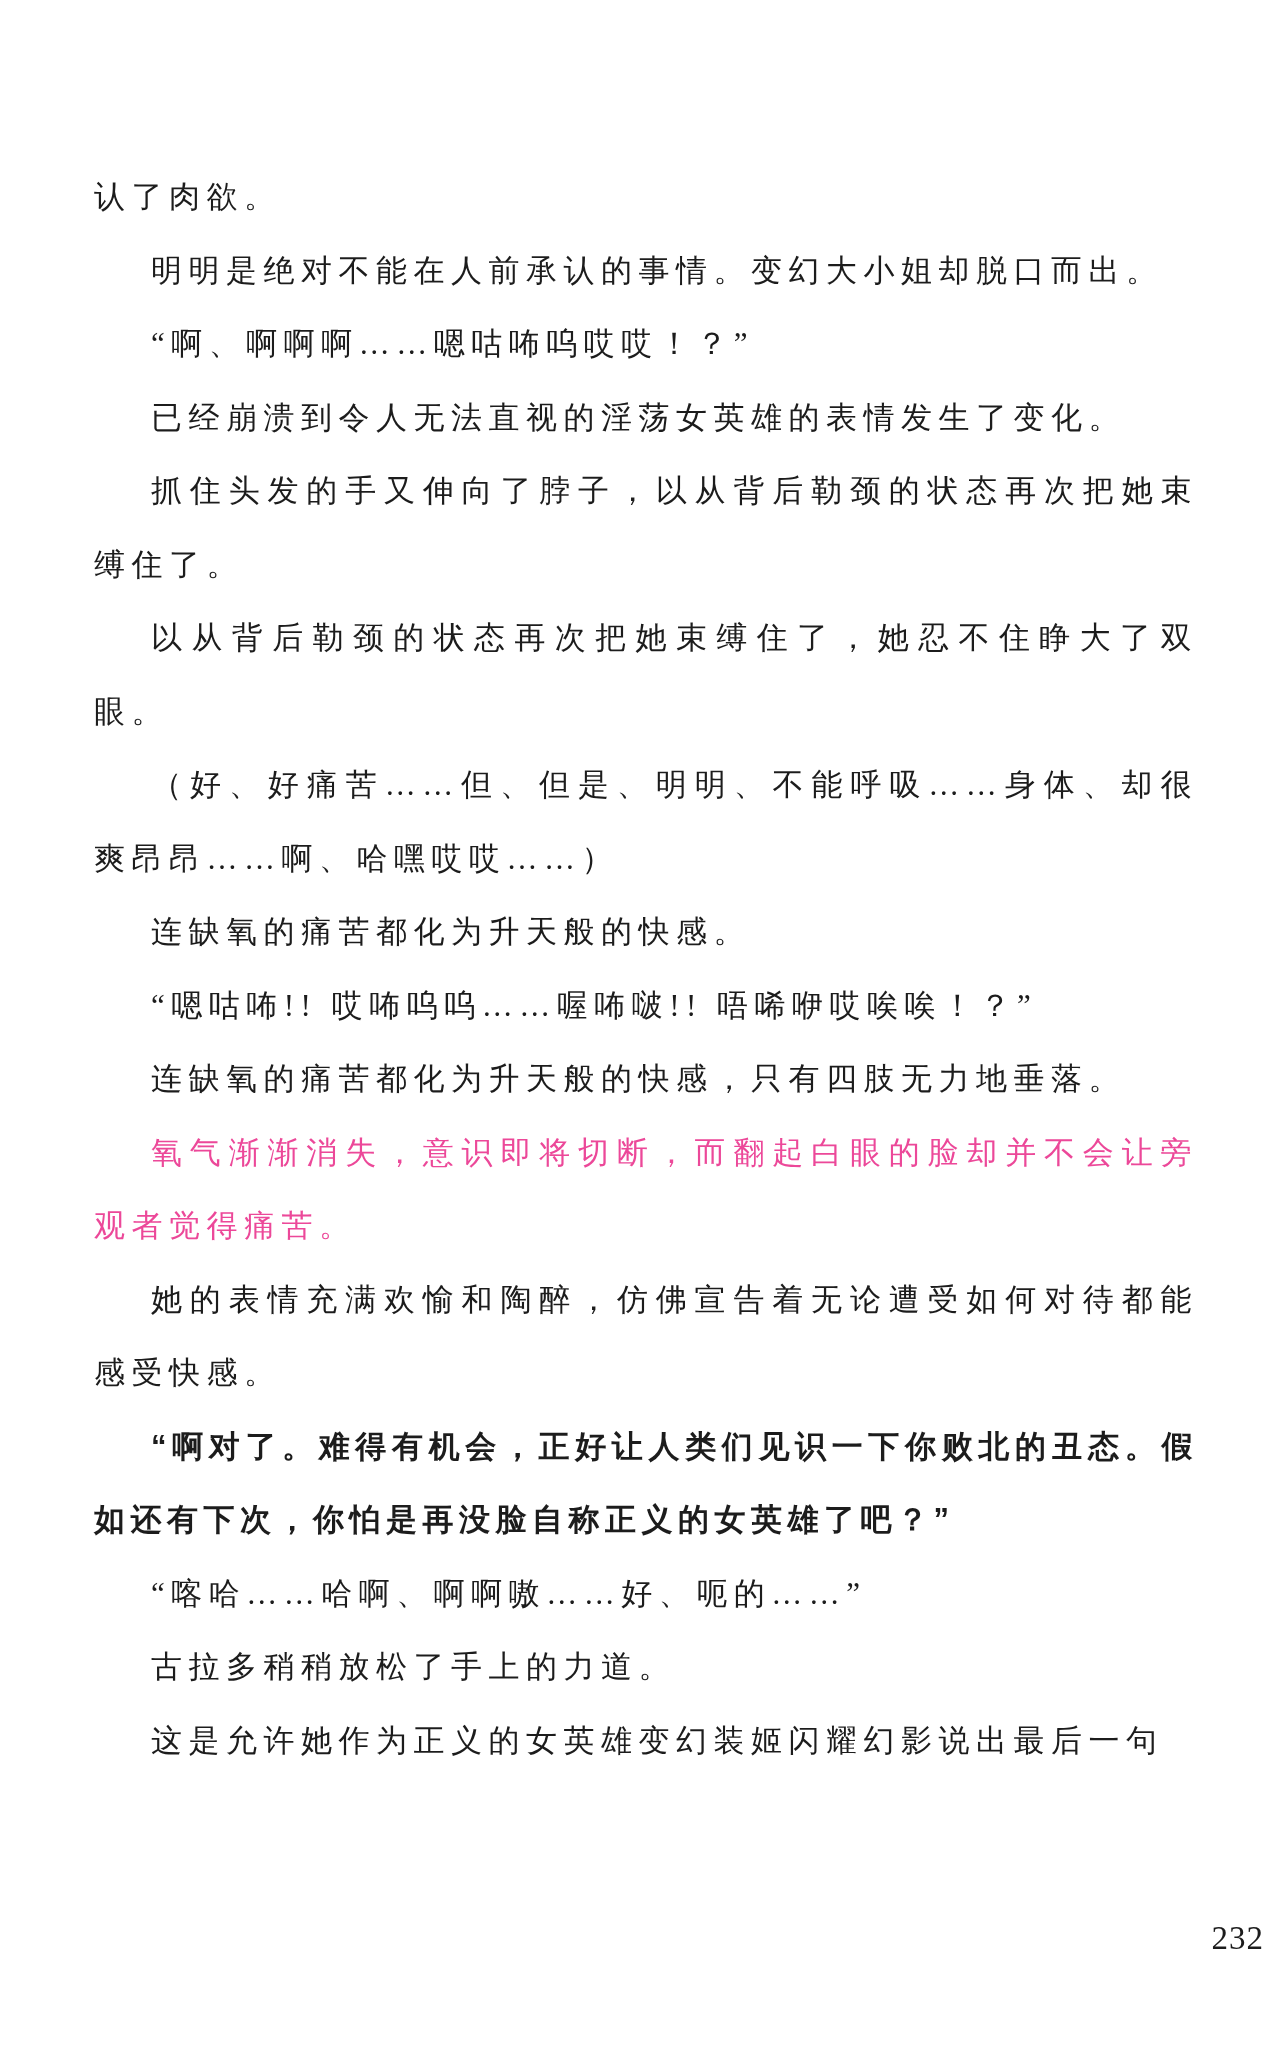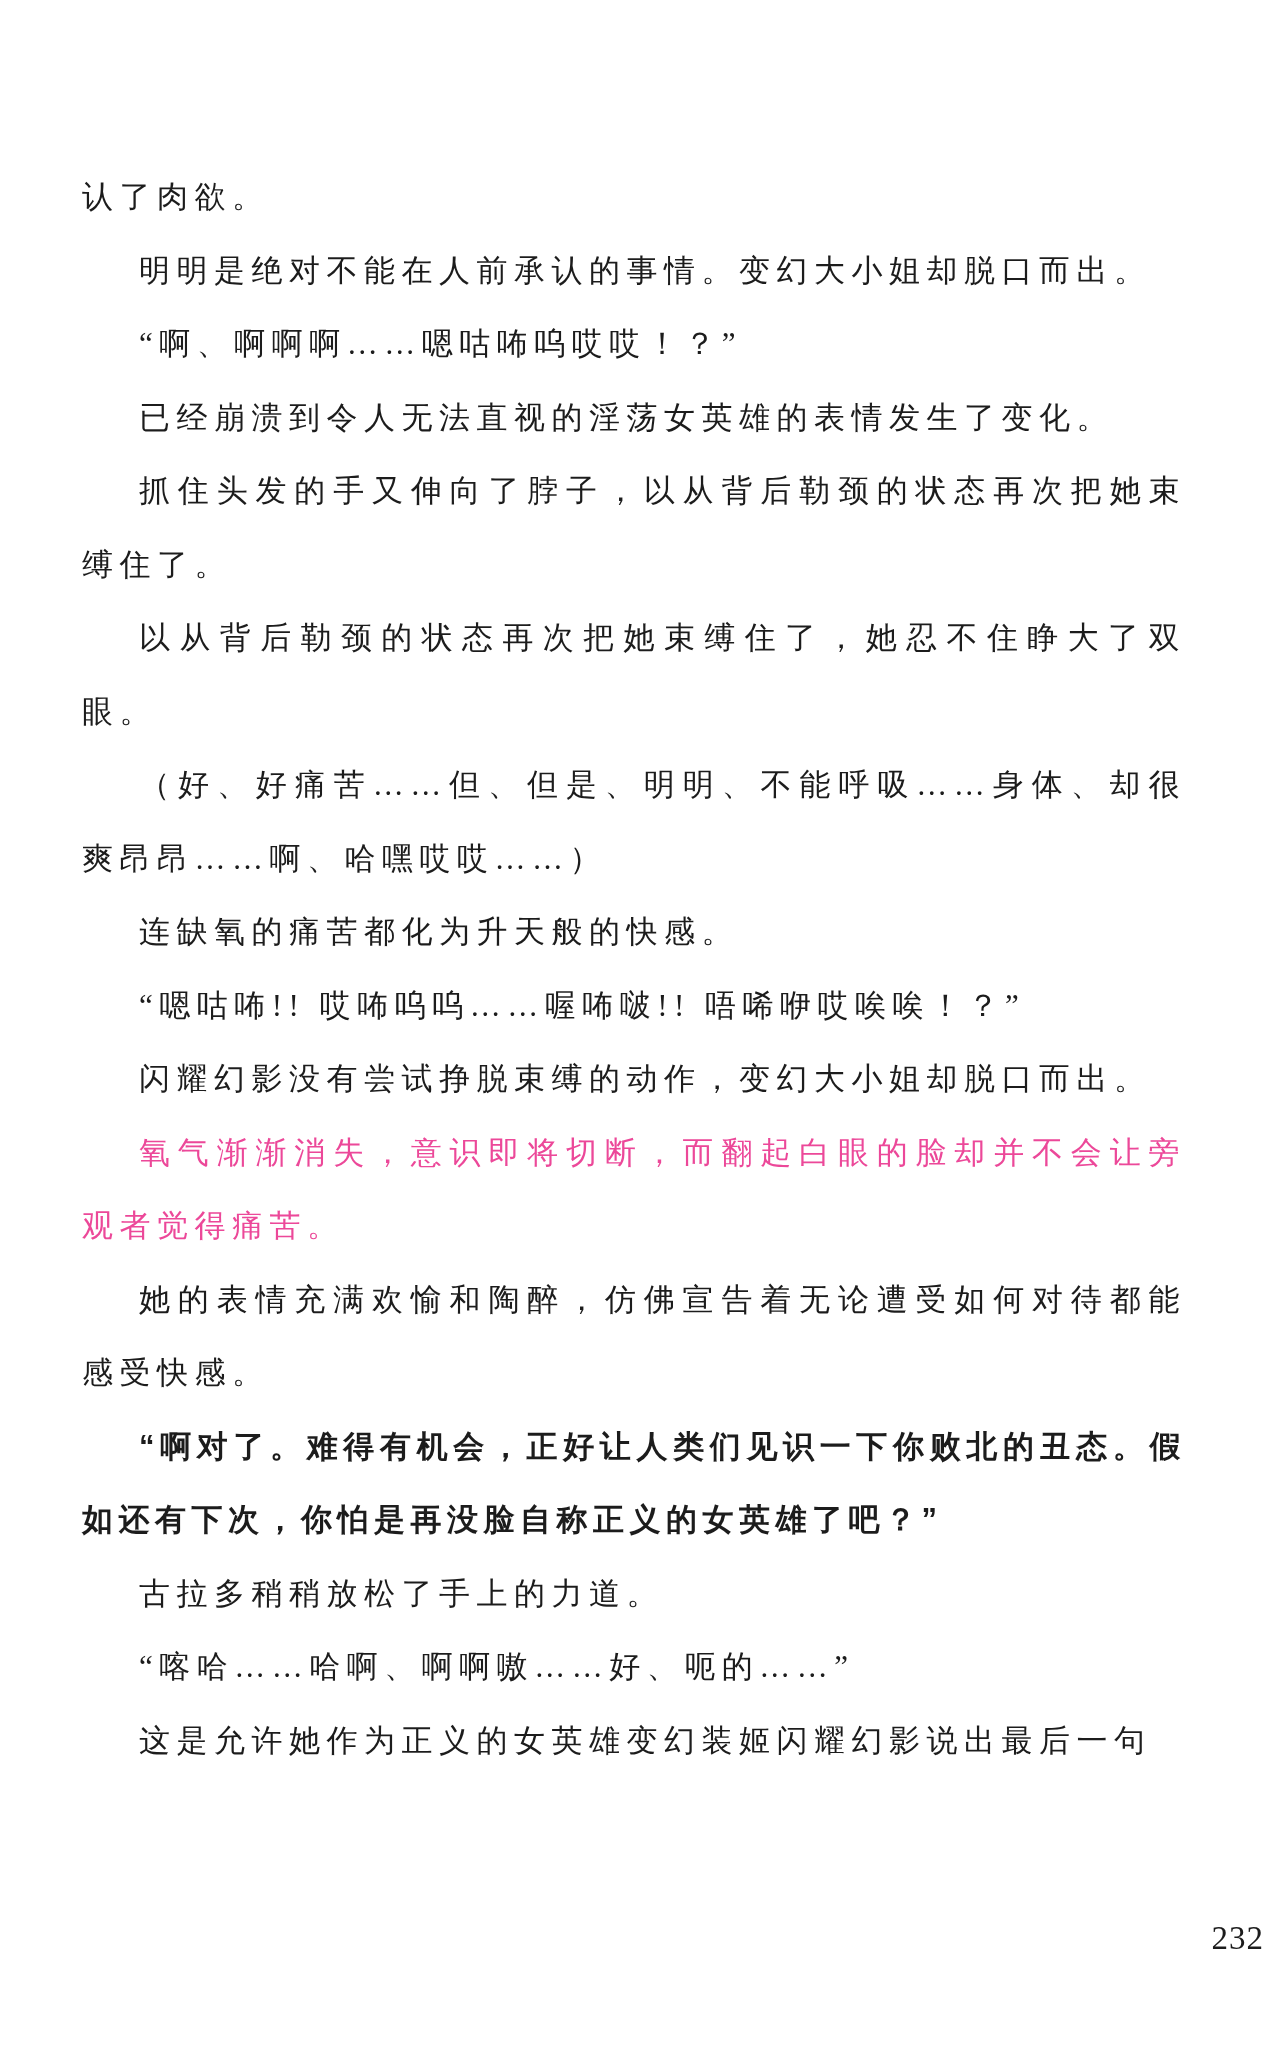--- a/index.html
+++ b/index.html
@@ -11,21 +11,21 @@
     position: relative;
     width: 1264px;
     height: 2067px;
     margin: 0 auto;
     background: #ffffff;
     overflow: hidden;
     font-family: "Liberation Serif", "DejaVu Serif", serif;
   }
   .content {
     position: absolute;
-    left: 82px;
+    left: 94px;
     top: 160px;
     width: 1104px;
     font-size: 31px;
     line-height: 73.5px;
     letter-spacing: 6.5px;
     color: #1c1c1c;
     text-align: justify;
   }
   .content p {
     margin: 0;
@@ -62,22 +62,22 @@
   <div class="content">
     <p class="noindent">认了肉欲。</p>
     <p>明明是绝对不能在人前承认的事情。变幻大小姐却脱口而出。</p>
     <p>“啊、啊啊啊……嗯咕咘呜哎哎！？”</p>
     <p>已经崩溃到令人无法直视的淫荡女英雄的表情发生了变化。</p>
     <p>抓住头发的手又伸向了脖子，以从背后勒颈的状态再次把她束缚住了。</p>
     <p>以从背后勒颈的状态再次把她束缚住了，她忍不住睁大了双眼。</p>
     <p>（好、好痛苦……但、但是、明明、不能呼吸……身体、却很爽昂昂……啊、哈嘿哎哎……）</p>
     <p>连缺氧的痛苦都化为升天般的快感。</p>
     <p>“嗯咕咘!! 哎咘呜呜……喔咘啵!! 唔唏咿哎唉唉！？”</p>
-    <p>闪耀幻影没有尝试挣脱束缚的动作，变幻大小姐却脱口而出。</p>
+    <p>连缺氧的痛苦都化为升天般的快感，只有四肢无力地垂落。</p>
     <p class="gray">氧气渐渐消失，意识即将切断，而翻起白眼的脸却并不会让旁观者觉得痛苦。</p>
     <p>她的表情充满欢愉和陶醉，仿佛宣告着无论遭受如何对待都能感受快感。</p>
     <p class="bold">“啊对了。难得有机会，正好让人类们见识一下你败北的丑态。假如还有下次，你怕是再没脸自称正义的女英雄了吧？”</p>
+    <p>“喀哈……哈啊、啊啊嗷……好、呃的……”</p>
     <p>古拉多稍稍放松了手上的力道。</p>
-    <p>“喀哈……哈啊、啊啊嗷……好、呃的……”</p>
     <p>这是允许她作为正义的女英雄变幻装姬闪耀幻影说出最后一句</p>
   </div>
   <div class="page-number">232</div>
 </div>
 
 </body></html>

